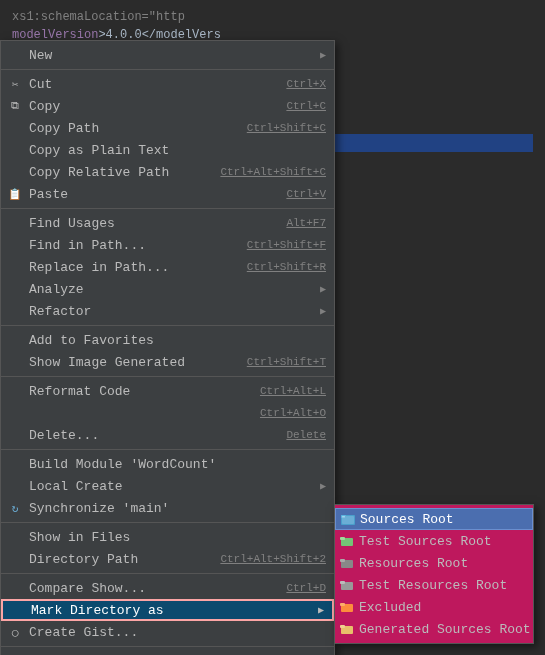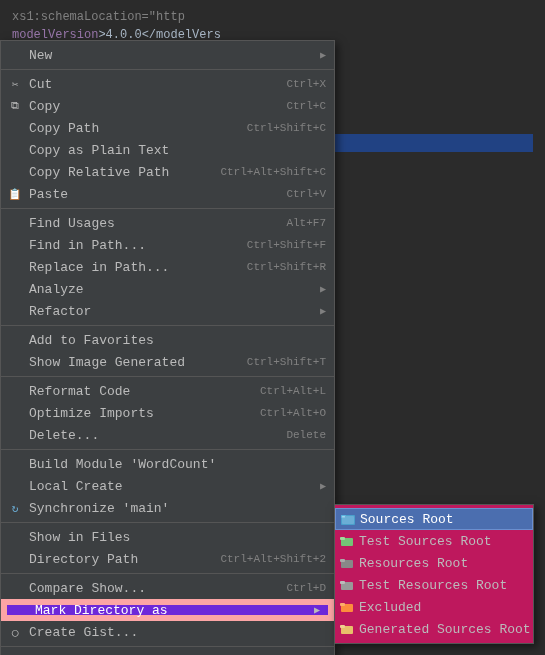--- a/index.html
+++ b/index.html
@@ -49,30 +49,31 @@
       align-items: center;
       padding: 3px 8px 3px 28px;
       height: 22px;
       color: #bbbbbb;
       cursor: pointer;
       position: relative;
       white-space: nowrap;
     }
 
     .menu-item.highlighted {
-      background: #6d28d9;
+      background: #0c4a6e;
       color: #ffffff;
-      border: 6px solid #fca5a5;
+      border: 2px solid #fca5a5;
     }
 
     .menu-item .shortcut {
       margin-left: auto;
       color: #808080;
       font-size: 11px;
       padding-left: 20px;
+      text-decoration: underline;
     }
 
     .menu-item .arrow {
       margin-left: auto;
       color: #808080;
       font-size: 10px;
     }
 
     .menu-item.highlighted .arrow {
       color: #bbbbbb;
@@ -248,21 +249,20 @@
   </div>
 
   <div class="menu-separator"></div>
 
   <div class="menu-item">
     <span>Reformat Code</span>
     <span class="shortcut">Ctrl+Alt+L</span>
   </div>
 
   <div class="menu-item">
-    <span>Optimize Imports</span>
     <span class="shortcut">Ctrl+Alt+O</span>
   </div>
 
   <div class="menu-item">
     <span>Delete...</span>
     <span class="shortcut">Delete</span>
   </div>
 
   <div class="menu-separator"></div>
 

